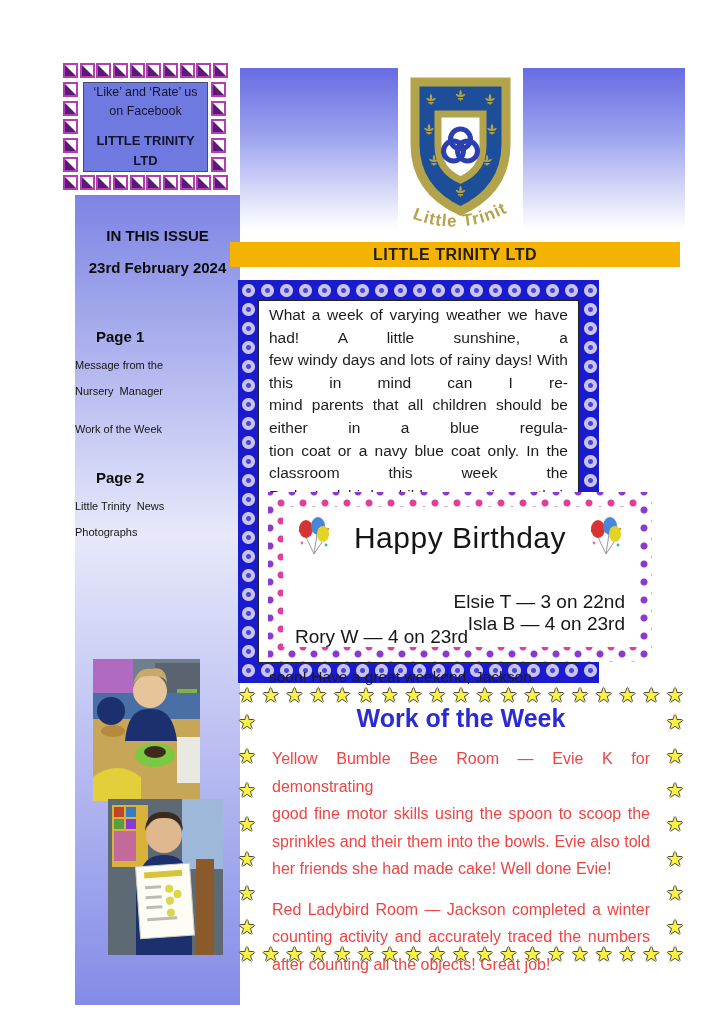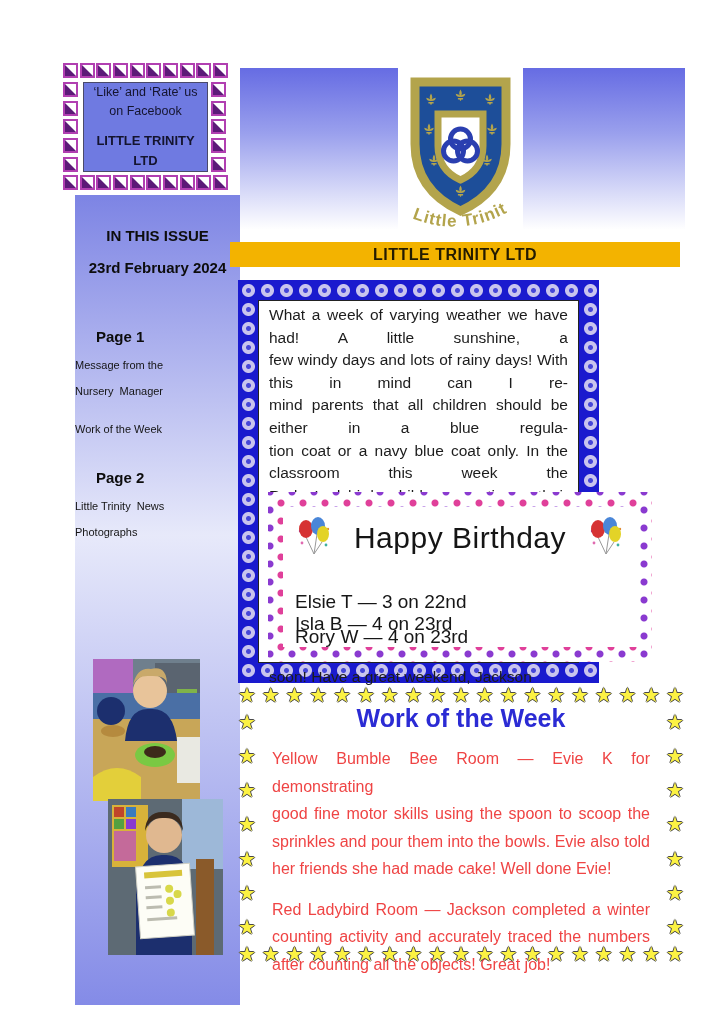--- a/index.html
+++ b/index.html
@@ -52,21 +52,21 @@
       box-sizing:border-box;padding:3px 10px 0 10px;}
   .msg-lines .line{font-size:15.5px;line-height:22.6px;color:#1c1c1c;
       text-align:justify;text-align-last:justify;}
   .msg-lines .line.last{text-align-last:left;}
 
   
   .bday-box{position:absolute;left:268px;top:492px;width:384px;height:170px;box-sizing:border-box;
       padding:15px;background-color:#ffffff;z-index:3;
       background-image:radial-gradient(circle,#e0409a 3px,rgba(0,0,0,0) 4px),
                        radial-gradient(circle,#8a3ad0 3px,rgba(0,0,0,0) 4px);
-      background-size:22px 18px,22px 18px;background-position:2px 2px,13px 9px;}
+      background-size:22px 18px,22px 18px;background-position:2px 2px,13px 9px;text-align:right;}
   .bday-inner{position:relative;width:100%;height:100%;background:#ffffff;}
   .bday-titlerow{position:absolute;left:0;right:0;top:10px;display:flex;
       align-items:center;justify-content:space-between;padding:0 12px;}
   .bday-title{font-size:30px;color:#151515;letter-spacing:.5px;}
   .bday-names{position:absolute;left:12px;right:12px;display:flex;
       justify-content:space-between;font-size:19px;color:#161616;}
   .row1{top:84px;flex-direction:column;}
   .row2{top:119px;}
 
   
@@ -321,21 +321,21 @@
         <span>★</span>
         <span>★</span>
         <span>★</span>
         <span>★</span>
       </div>
     <div class="work-content">
       <div class="work-title">Work of the Week</div>
       <div class="work-para">
           <div class="line">Yellow Bumble Bee Room — Evie K for demonstrating</div>
           <div class="line">good fine motor skills using the spoon to scoop the</div>
-          <div class="line">sprinkles and pour them into the bowls. Evie also told</div>
+          <div class="line">sprinkles and their them into the bowls. Evie also told</div>
           <div class="line last">her friends she had made cake! Well done Evie!</div>
         </div>
       <div class="work-para second">
           <div class="line">Red Ladybird Room — Jackson completed a winter</div>
           <div class="line">counting activity and accurately traced the numbers</div>
           <div class="line last">after counting all the objects! Great job!</div>
         </div>
     </div>
     <div class="star-row bottom">
         <span>★</span>

